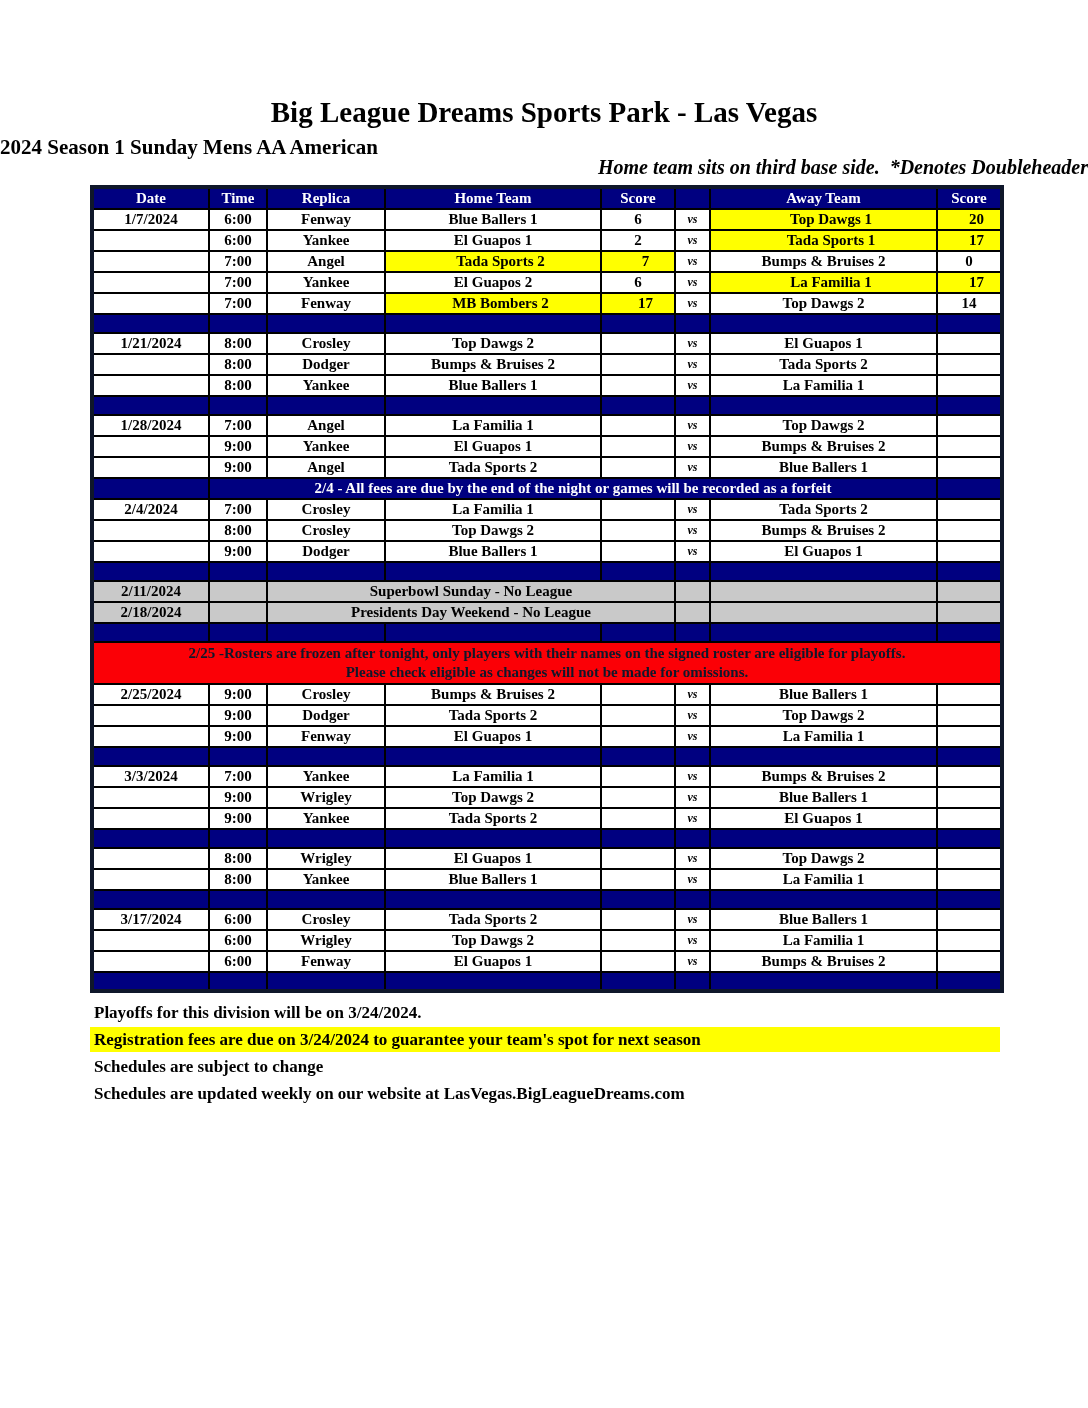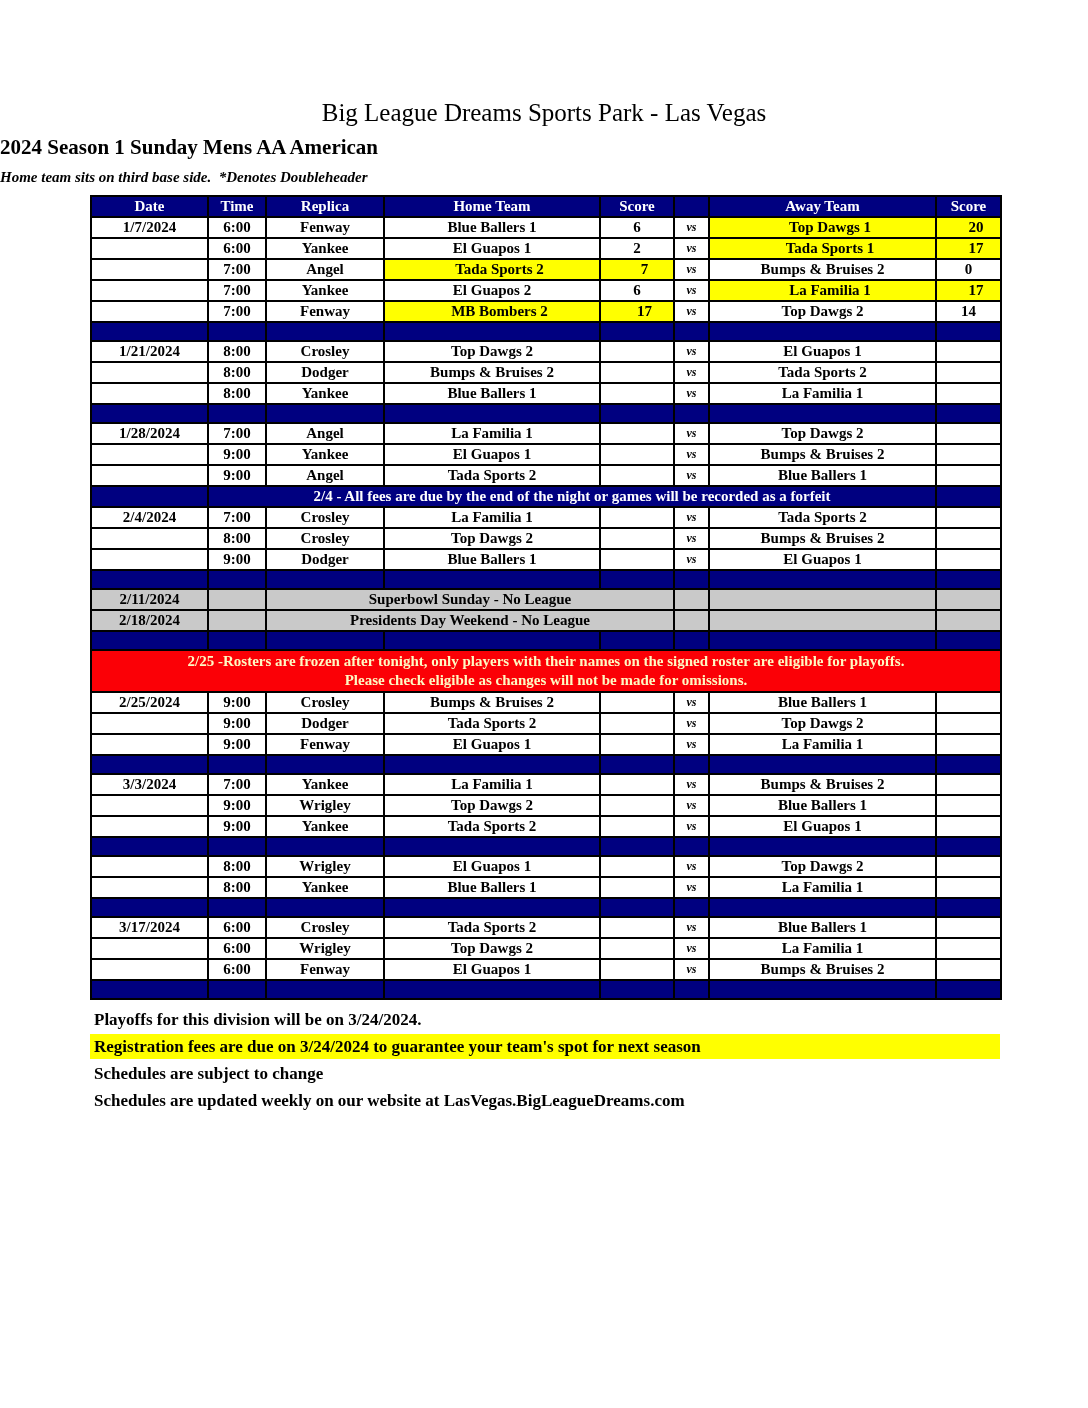--- a/index.html
+++ b/index.html
@@ -9,45 +9,45 @@
     --red:#fb0006;
   }
   *{box-sizing:border-box;}
   html,body{margin:0;padding:0;}
   body{
     width:1088px;height:1408px;background:#ffffff;
     font-family:"Liberation Serif", serif;color:#000;
   }
   .doc{padding-top:97px;}
   .title{
-    text-align:center;font-size:25px;font-weight:normal;line-height:31px;
+    text-align:center;font-size:29px;font-weight:bold;line-height:31px;
   }
   .subtitle{
     text-align:left;font-size:21px;font-weight:bold;margin-top:8px;line-height:23px;
   }
   .note{
-    text-align:left;font-size:15px;font-weight:bold;font-style:italic;
-    margin-top:10px;line-height:17px;white-space:pre;
+    text-align:right;font-size:20px;font-weight:bold;font-style:italic;
+    line-height:17px;white-space:pre;
   }
   table.schedule{
     margin:9px 0 0 90px;width:910px;
     border-collapse:collapse;table-layout:fixed;
-    border:2px solid #0f172a;
+    border:4px solid #0f172a;
   }
   .schedule th,.schedule td{
     border:2px solid #000;height:19px;padding:0 2px;
     font-size:15px;font-weight:bold;text-align:center;
     overflow:hidden;white-space:nowrap;line-height:19px;
   }
   .schedule th{background:var(--navy);color:#fff;font-size:15px;}
   td.navy{background:var(--navy);}
   td.hl{background:var(--yellow);padding-left:17px;}
   td.gray{background:var(--gray);}
   td.banner-navy{background:var(--navy);color:#fff;}
-  td.banner-red{background:var(--red);color:#fef9c3;height:auto;padding:1px 2px;}
+  td.banner-red{background:var(--red);color:#0f172a;height:auto;padding:1px 2px;}
   td.banner-red div{line-height:19px;font-size:15px;font-weight:bold;}
   td.vs{font-style:italic;font-size:12px;border-radius:7px;}
   .footer{margin:7px 0 0 90px;width:910px;}
   .footer-line{
     font-size:17px;font-weight:bold;line-height:21px;padding:2px 4px 2px 4px;margin-bottom:2px;
   }
   .footer-line.highlight{background:var(--yellow);}
 </style>
 </head>
 <body>

